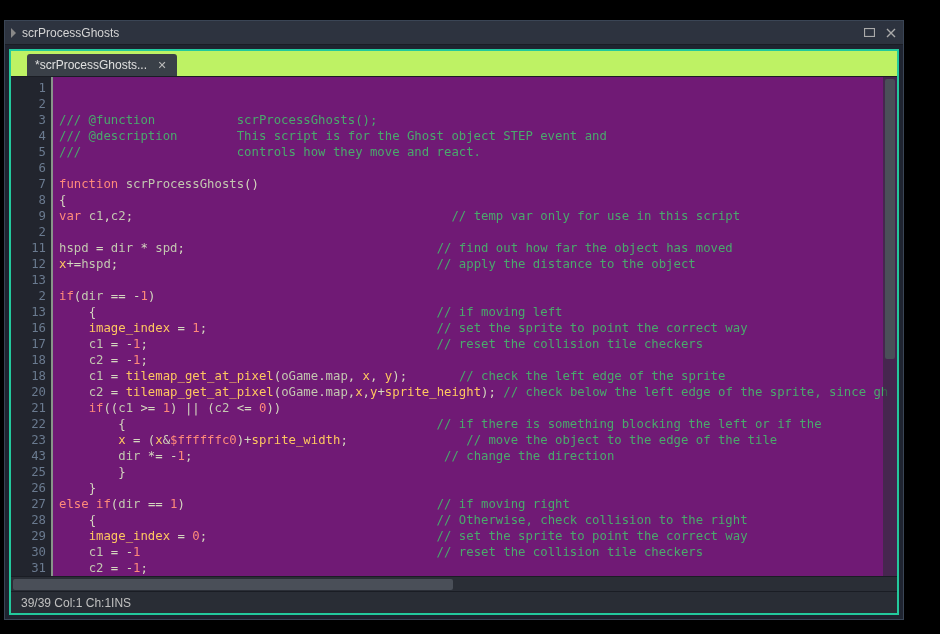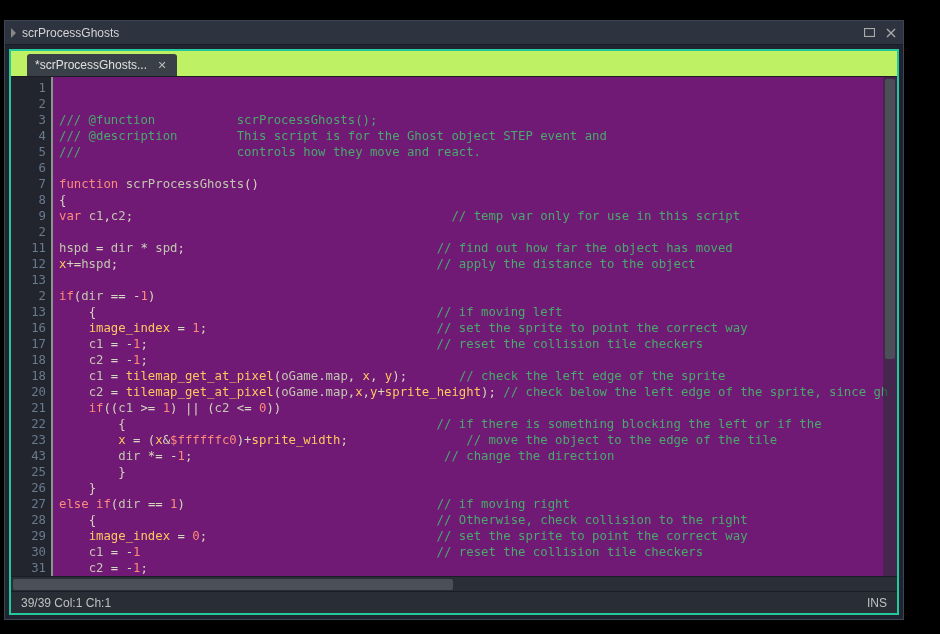--- a/index.html
+++ b/index.html
@@ -98,21 +98,20 @@
 .h-scroll .thumb { position: absolute; left: 2px; top: 2px; height: 11px; width: 440px; background: #4a4f58; border-radius: 2px; }
 .v-scroll {
   width: 14px; position: absolute; right: 0; top: 0; bottom: 0; background: rgba(42,46,54,0.6);
 }
 .v-scroll .thumb { position: absolute; top: 2px; left: 2px; width: 10px; height: 280px; background: #4a4f58; border-radius: 2px; }
 
 .statusbar {
   height: 22px; background: #292d35; color: #c0c0c0;
   font-size: 12px; display: flex; align-items: center; padding: 0 10px;
   border-top: 1px solid #1a1d24;
-  justify-content: space-between;
 }
 
 
 .c-cm { color: #4aa96c; }   
 .c-kw { color: #ff8a7a; }
 .c-fncall { color: #ffc760; }
 .c-num { color: #ff8a7a; }
 .c-br { color: #d4d8bf; }
 .c-id { color: #c3c7b0; }
 .c-bi { color: #ffc760; }

